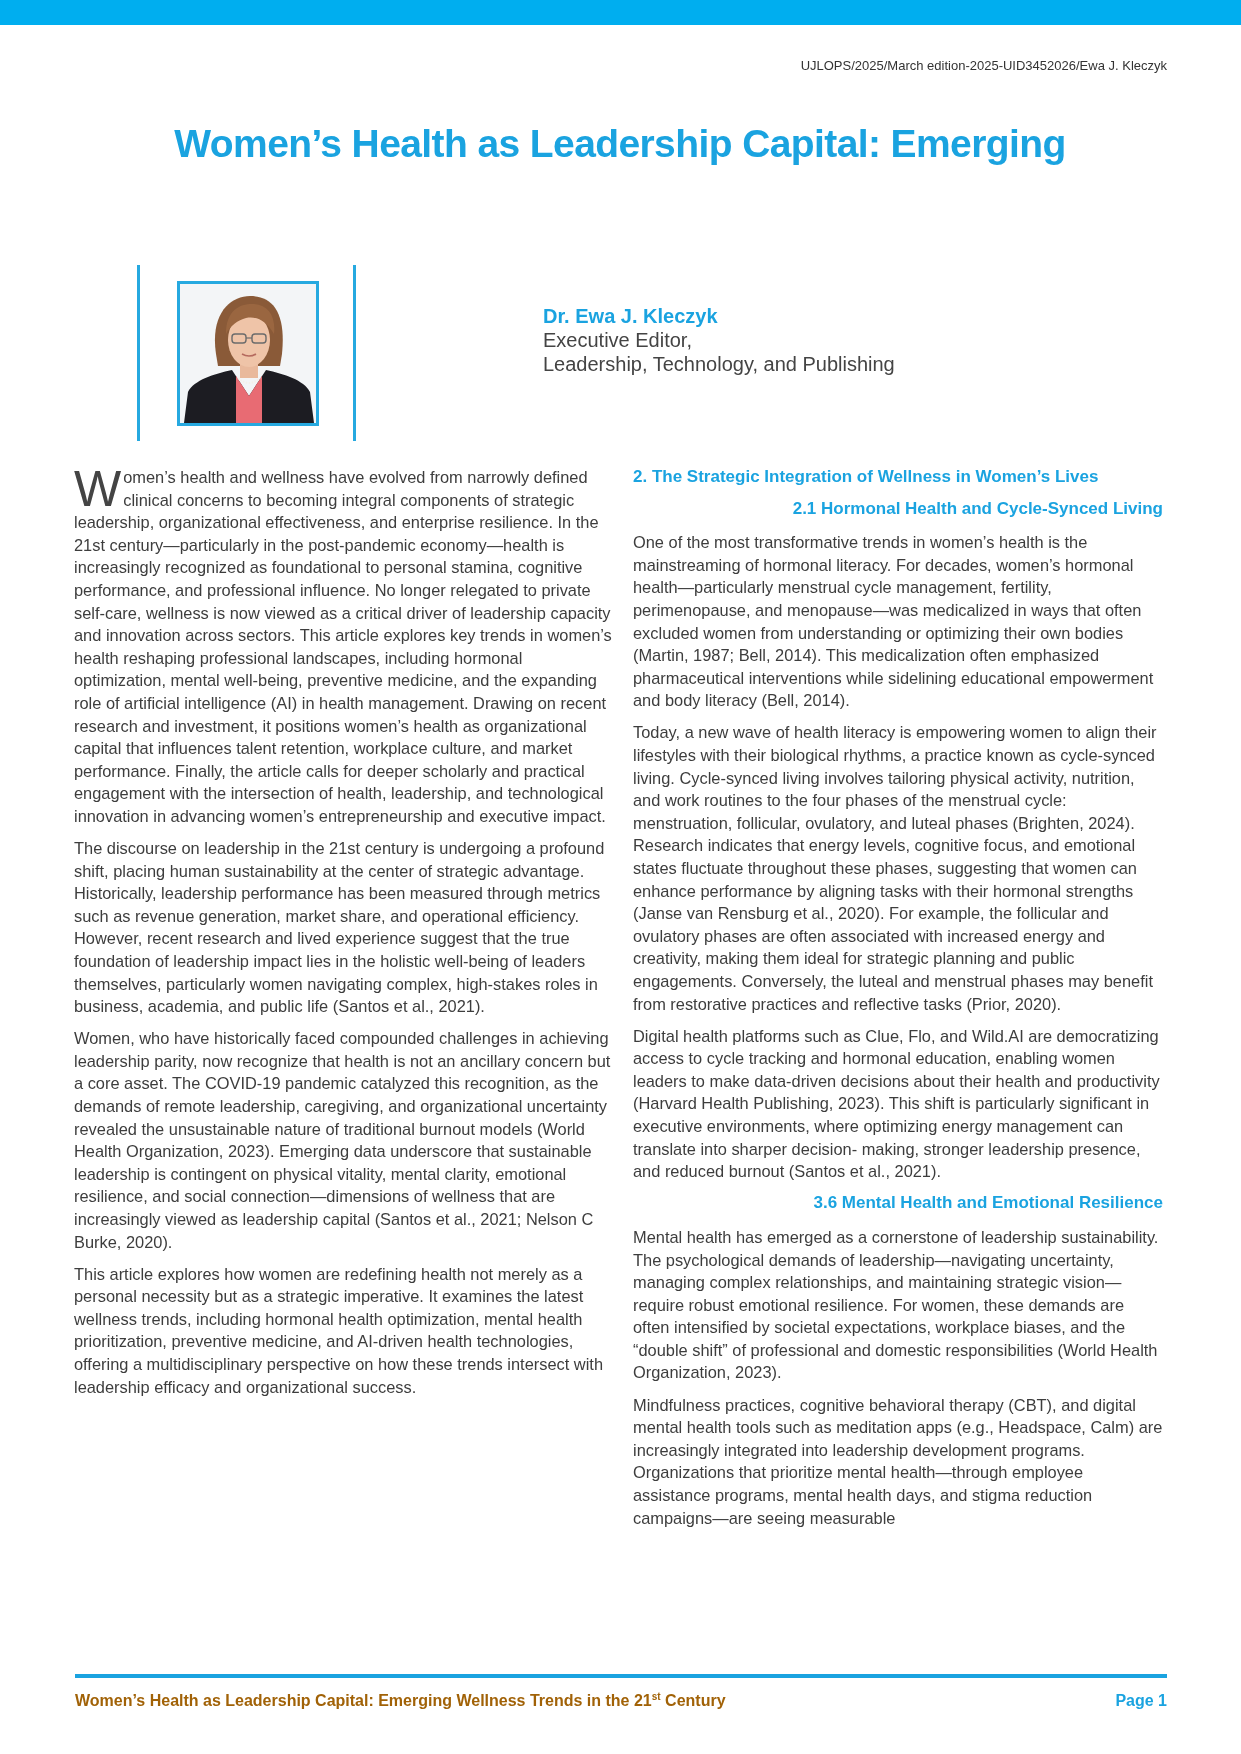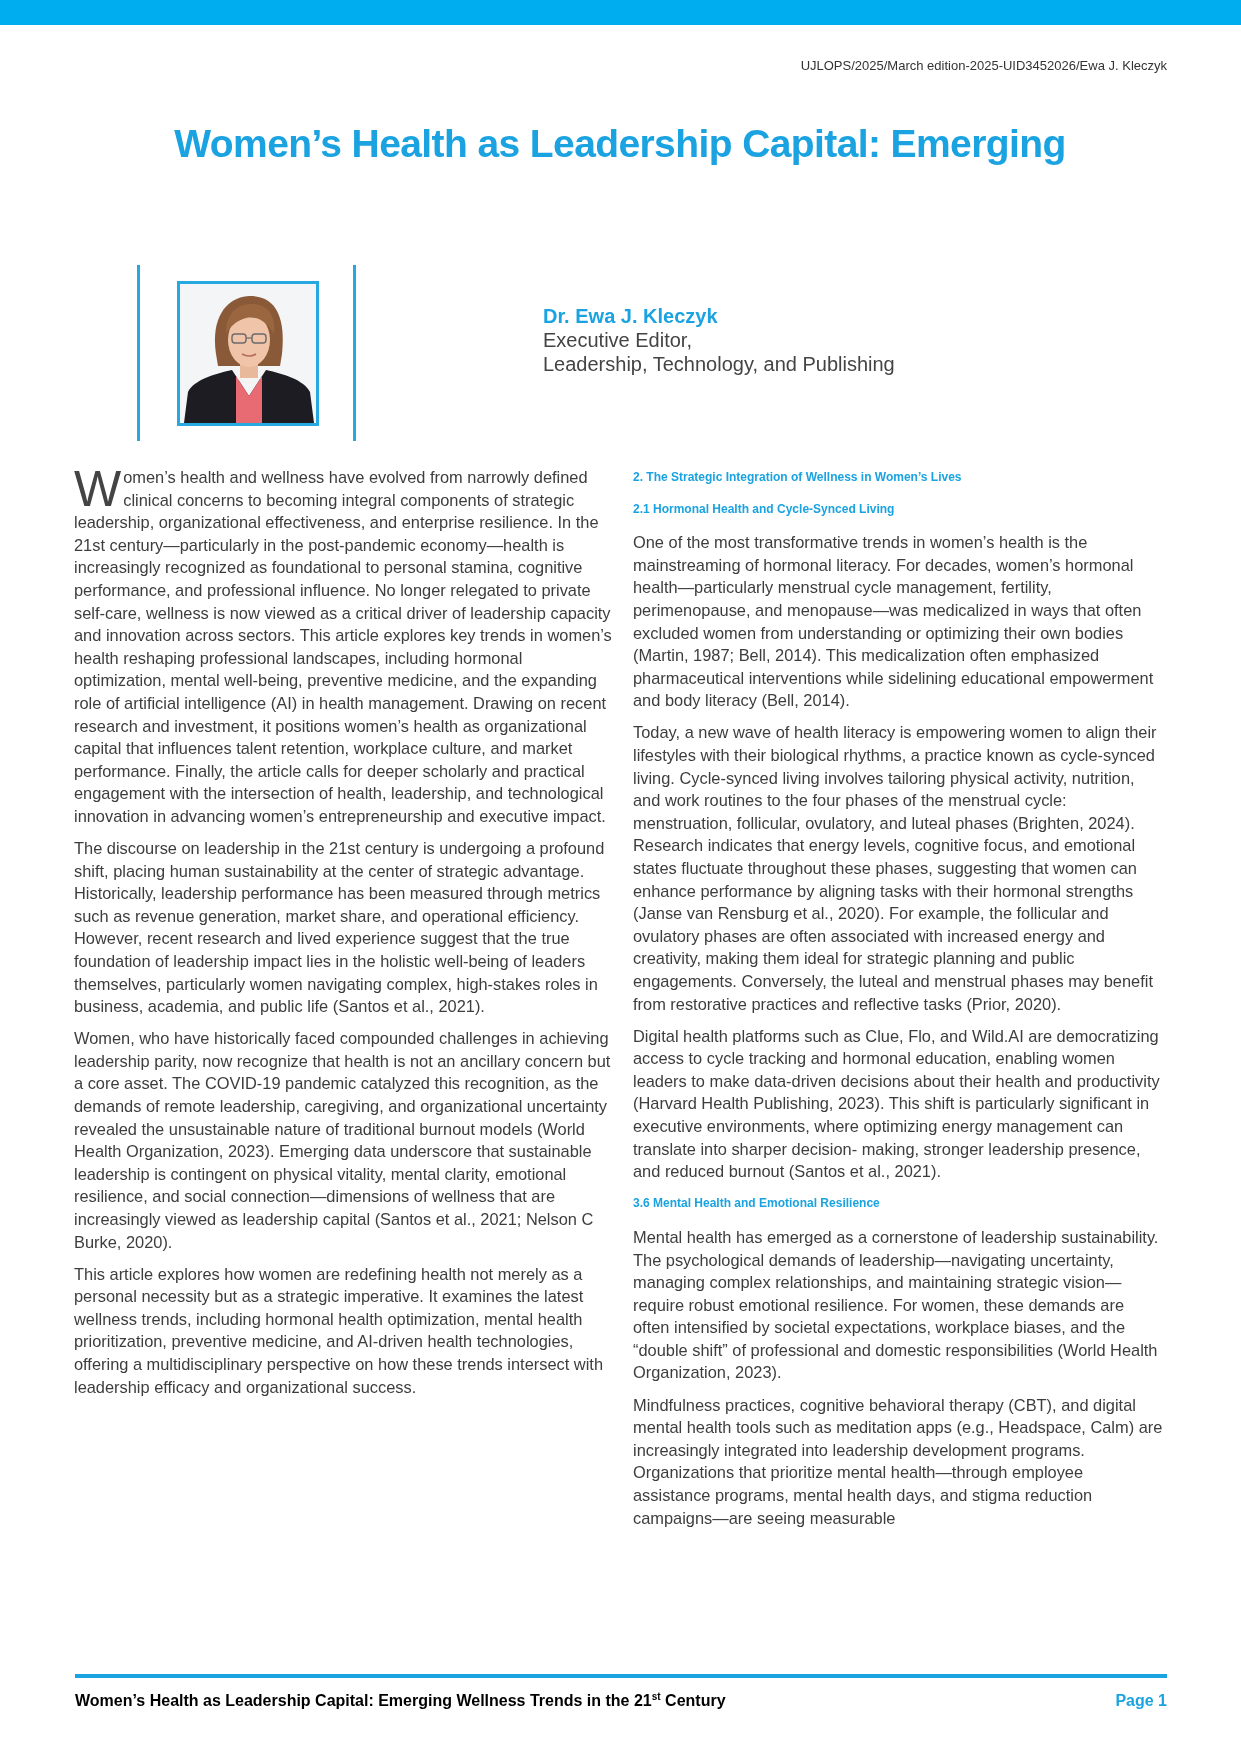--- a/index.html
+++ b/index.html
@@ -46,36 +46,36 @@
     .author-name { color: #1aa3e0; font-weight: bold; }
 
     .col {
       position: absolute; top: 466px; width: 538px;
       font-size: 16.4px; line-height: 22.6px; color: #3d3d3d;
     }
     .col.left { left: 74px; }
     .col.right { left: 633px; width: 530px; }
     .col p { margin-bottom: 9.5px; }
     .col h2, .col h3 {
-      color: #1aa3e0; font-weight: bold; font-size: 12px;
+      color: #1aa3e0; font-weight: bold; font-size: 17px;
       line-height: 22.6px; margin-bottom: 11px;
     }
-    .col h3 { margin-top: -2px; }
+    .col h3 { margin-top: -2px; text-align: right; }
     .dropcap {
       float: left; font-size: 50px; line-height: 38px;
       padding-top: 4px; margin-right: 2px; color: #444;
     }
 
     .bottom-rule {
       position: absolute; left: 75px; top: 1674px; width: 1092px; height: 4px;
       background: #1aa3e0;
     }
     .footer-title {
       position: absolute; left: 75px; top: 1692px;
-      font-size: 16px; color: #000000; font-weight: bold;
+      font-size: 16px; color: #a16207; font-weight: bold;
     }
     .footer-title sup { font-size: 10px; vertical-align: 6px; line-height: 0; }
     .footer-page {
       position: absolute; right: 74px; top: 1692px;
       font-size: 16px; color: #1aa3e0; font-weight: bold;
     }
   </style>
 </head>
 <body>
 

